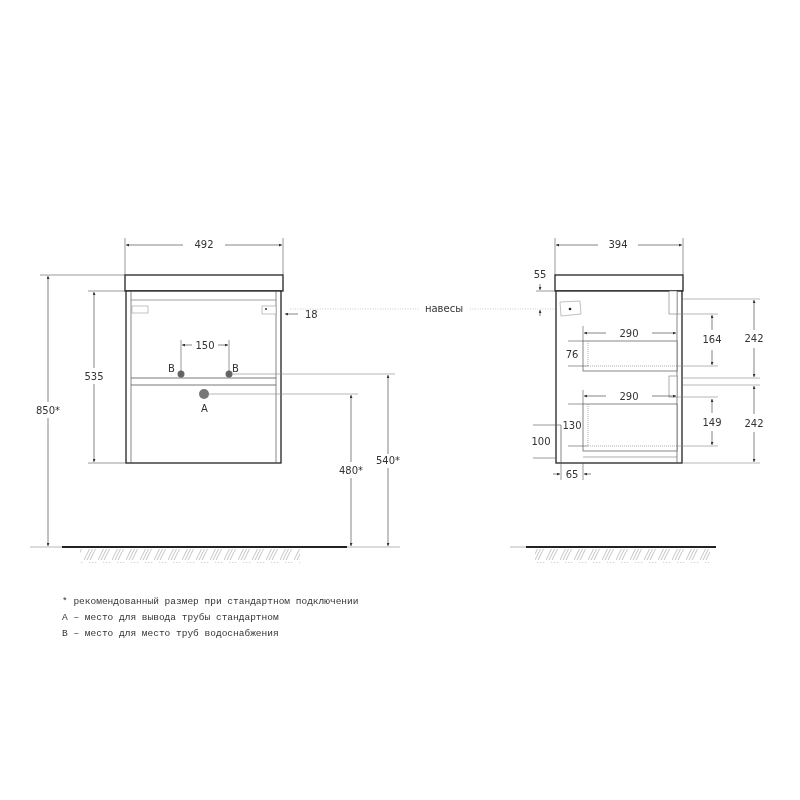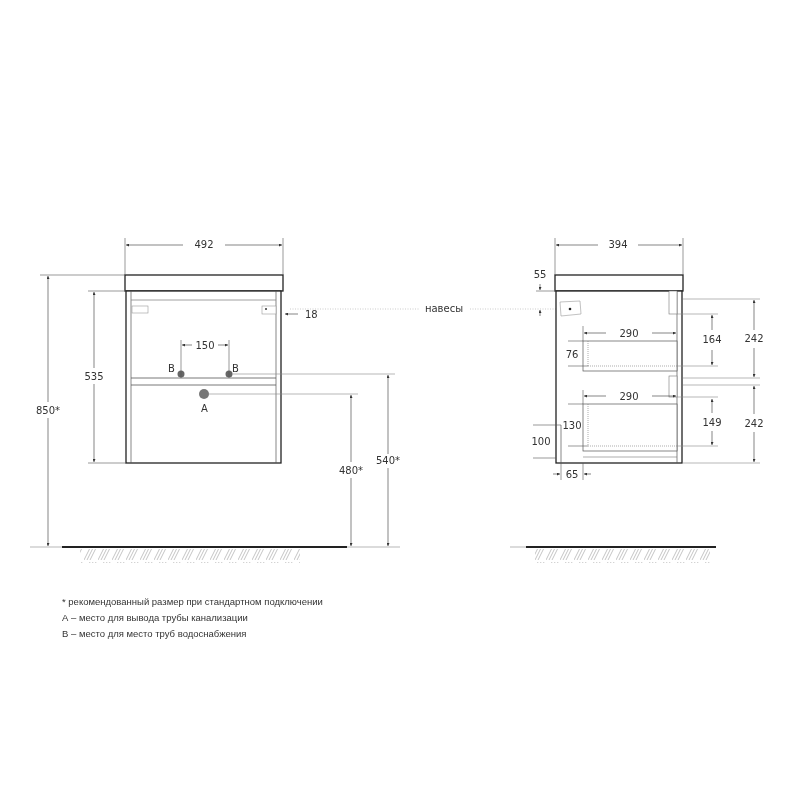--- a/index.html
+++ b/index.html
@@ -1,19 +1,19 @@
 <!DOCTYPE html>
 <html><head>
 <meta charset="utf-8">
 <style>
   html, body { margin:0; padding:0; background:#ffffff; }
   body { width:800px; height:800px; position:relative; overflow:hidden; font-family:"DejaVu Sans", sans-serif; }
   svg { position:absolute; left:0; top:0; }
   .dim { font-size:10px; fill:#333; font-family:"DejaVu Sans", sans-serif; }
-  .note { position:absolute; left:62px; font-size:9.5px; color:#333; font-family:Liberation Sans, sans-serif; white-space:nowrap;text-align:center; }
+  .note { position:absolute; left:62px; font-size:9.5px; color:#333; font-family:Liberation Mono, monospace; white-space:nowrap;text-align:center; }
 </style>
 </head>
 <body>
 
 <svg width="800" height="800" viewBox="0 0 800 800">
   <defs>
     <marker id="arr" viewBox="0 0 6 6" refX="6" refY="3" markerWidth="5" markerHeight="5" orient="auto-start-reverse">
       <path d="M0,0 L6,3 L0,6 z" fill="#333"></path>
     </marker>
     <pattern id="hatch" width="14" height="14" patternUnits="userSpaceOnUse">
@@ -177,14 +177,14 @@
     <line x1="584" y1="474" x2="591" y2="474" stroke="#333" stroke-width="0.6" marker-start="url(#arr)"></line>
     <text class="dim" x="572" y="478" text-anchor="middle">65</text>
 
     <line x1="510" y1="547" x2="528" y2="547" stroke="#888" stroke-width="0.6"></line>
     <line x1="526" y1="547" x2="716" y2="547" stroke="#222" stroke-width="2"></line>
     <rect x="535" y="549" width="175" height="14" fill="url(#hatch)"></rect>
   </g>
 </svg>
 
 <div class="note" style="top:596px;">* рекомендованный размер при стандартном подключении</div>
-<div class="note" style="top:612px;">А – место для вывода трубы канализации</div>
+<div class="note" style="top:612px;">А – место для вывода трубы стандартном</div>
 <div class="note" style="top:628px;">В – место для место труб водоснабжения</div>
 
 </body></html>

